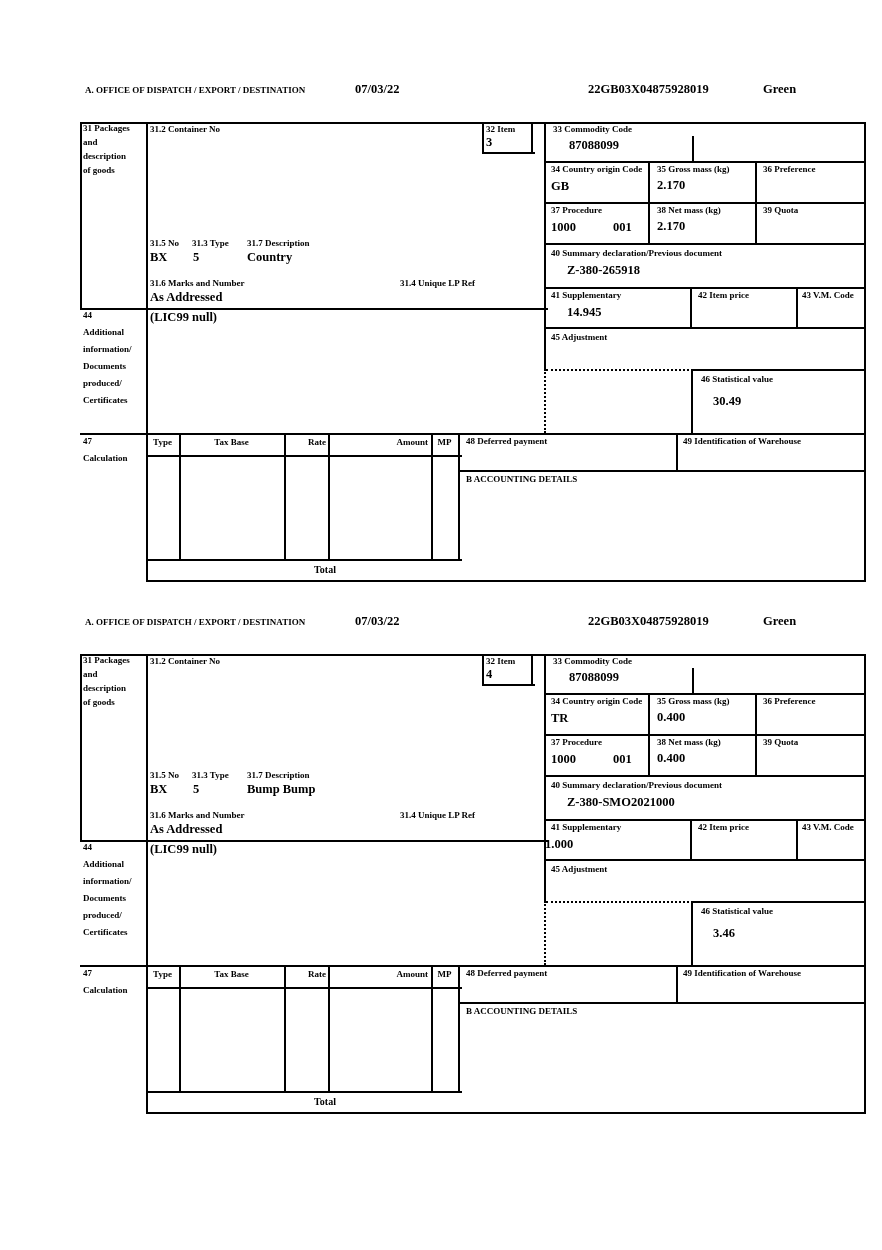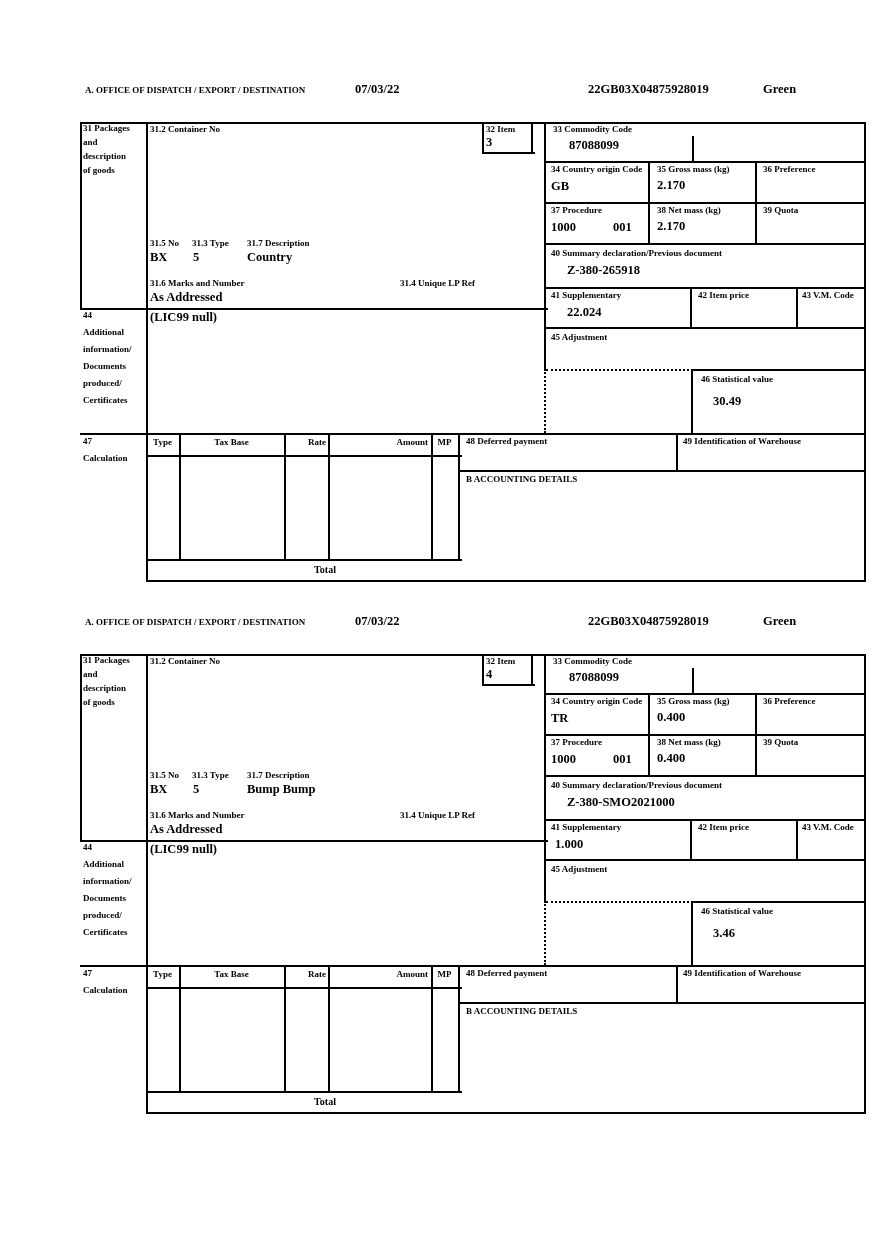--- a/index.html
+++ b/index.html
@@ -106,21 +106,21 @@
       <div class="val" style="left:471px;top:98px;">1000</div>
       <div class="val" style="left:533px;top:98px;">001</div>
       <div class="lbl" style="left:577px;top:83px;">38 Net mass (kg)</div>
       <div class="val" style="left:577px;top:97px;">2.170</div>
       <div class="lbl" style="left:683px;top:83px;">39 Quota</div>
 
       <div class="lbl" style="left:471px;top:126px;">40 Summary declaration/Previous document</div>
       <div class="val" style="left:487px;top:141px;">Z-380-265918</div>
 
       <div class="lbl" style="left:471px;top:168px;">41 Supplementary</div>
-      <div class="val" style="left:487px;top:183px;">22.024</div>
+      <div class="val" style="left:487px;top:183px;">14.945</div>
       <div class="lbl" style="left:618px;top:168px;">42 Item price</div>
       <div class="lbl" style="left:722px;top:168px;">43 V.M. Code</div>
 
       <div class="lbl" style="left:3px;top:188px;">44</div>
       <div class="lbl" style="left:3px;top:205px;">Additional</div>
       <div class="lbl" style="left:3px;top:222px;">information/</div>
       <div class="lbl" style="left:3px;top:239px;">Documents</div>
       <div class="lbl" style="left:3px;top:256px;">produced/</div>
       <div class="lbl" style="left:3px;top:273px;">Certificates</div>
       <div class="val" style="left:70px;top:188px;">(LIC99 null)</div>
@@ -224,21 +224,21 @@
       <div class="val" style="left:471px;top:98px;">1000</div>
       <div class="val" style="left:533px;top:98px;">001</div>
       <div class="lbl" style="left:577px;top:83px;">38 Net mass (kg)</div>
       <div class="val" style="left:577px;top:97px;">0.400</div>
       <div class="lbl" style="left:683px;top:83px;">39 Quota</div>
 
       <div class="lbl" style="left:471px;top:126px;">40 Summary declaration/Previous document</div>
       <div class="val" style="left:487px;top:141px;">Z-380-SMO2021000</div>
 
       <div class="lbl" style="left:471px;top:168px;">41 Supplementary</div>
-      <div class="val" style="left:475px;top:183px;">1.000</div>
+      <div class="val" style="left:465px;top:183px;">1.000</div>
       <div class="lbl" style="left:618px;top:168px;">42 Item price</div>
       <div class="lbl" style="left:722px;top:168px;">43 V.M. Code</div>
 
       <div class="lbl" style="left:3px;top:188px;">44</div>
       <div class="lbl" style="left:3px;top:205px;">Additional</div>
       <div class="lbl" style="left:3px;top:222px;">information/</div>
       <div class="lbl" style="left:3px;top:239px;">Documents</div>
       <div class="lbl" style="left:3px;top:256px;">produced/</div>
       <div class="lbl" style="left:3px;top:273px;">Certificates</div>
       <div class="val" style="left:70px;top:188px;">(LIC99 null)</div>

